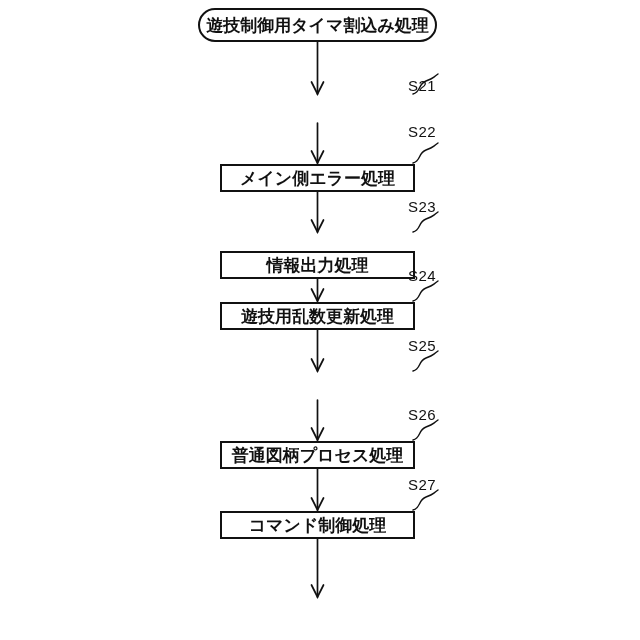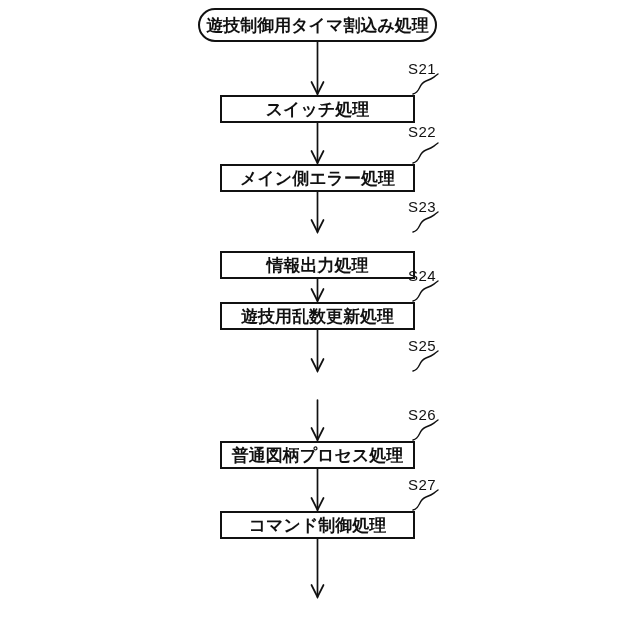--- a/index.html
+++ b/index.html
@@ -108,40 +108,37 @@
       <path d="M413 371 C421 369 418 361 426 358 C434 355 431 356 438 351"></path>
       <path d="M413 440 C421 438 418 430 426 427 C434 424 431 425 438 420"></path>
       <path d="M413 510 C421 508 418 500 426 497 C434 494 431 495 438 490"></path>
     </g>
   </svg>
 
   <div class="node terminal start">
     <span>遊技制御用タイマ割込み処理</span>
   </div>
 
-  <div class="node process" style="top:95px">
-    <span>スイッチ処理</span>
-  </div>
   <div class="node process" style="top:164px">
     <span>メイン側エラー処理</span>
   </div>
   <div class="node process" style="top:251px">
     <span>情報出力処理</span>
   </div>
   <div class="node process" style="top:302px">
     <span>遊技用乱数更新処理</span>
   </div>
   <div class="node process" style="top:511px">
     <span>コマンド制御処理</span>
   </div>
   <div class="node process" style="top:441px">
     <span>普通図柄プロセス処理</span>
   </div>
 
-  <div class="step-id" style="top:61px">S21</div>
+  <div class="step-id" style="top:78px">S21</div>
   <div class="step-id" style="top:124px">S22</div>
   <div class="step-id" style="top:199px">S23</div>
   <div class="step-id" style="top:268px">S24</div>
   <div class="step-id" style="top:338px">S25</div>
   <div class="step-id" style="top:407px">S26</div>
   <div class="step-id" style="top:477px">S27</div>
 
 
 </div>
 

